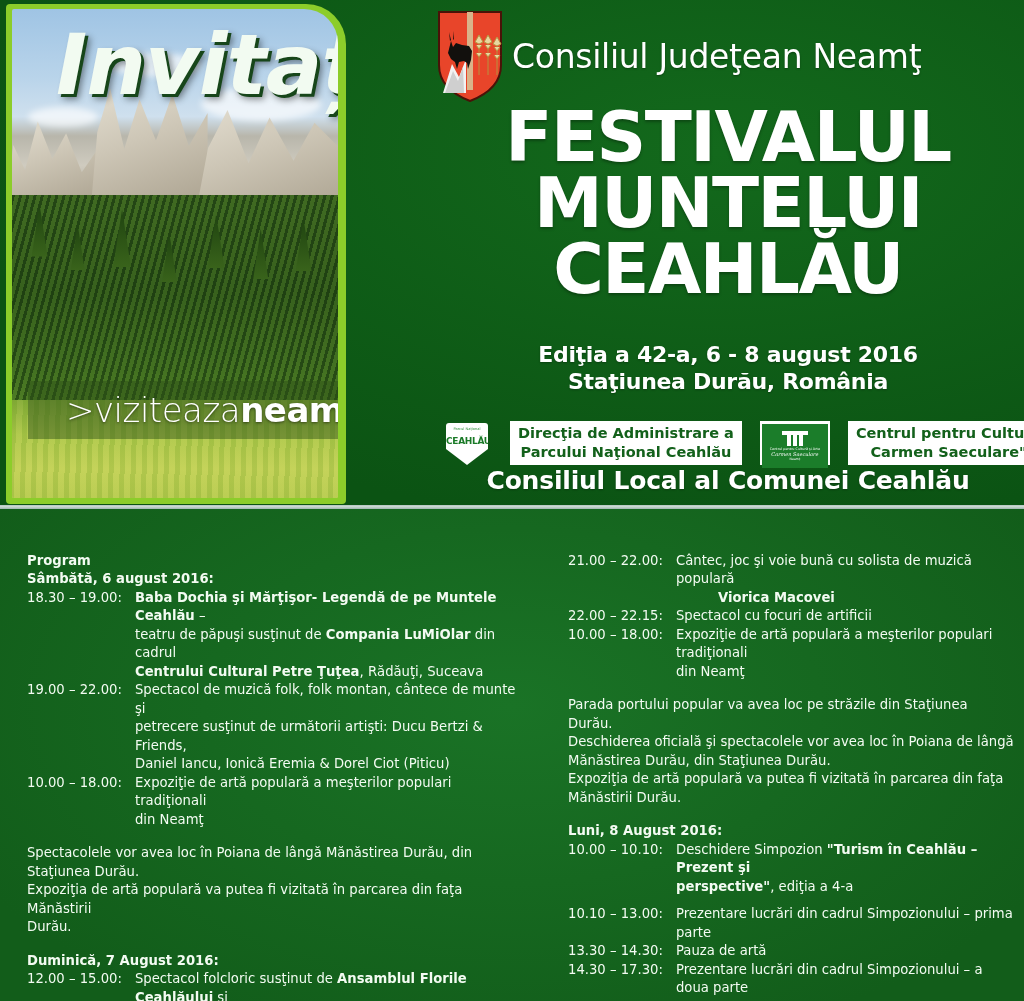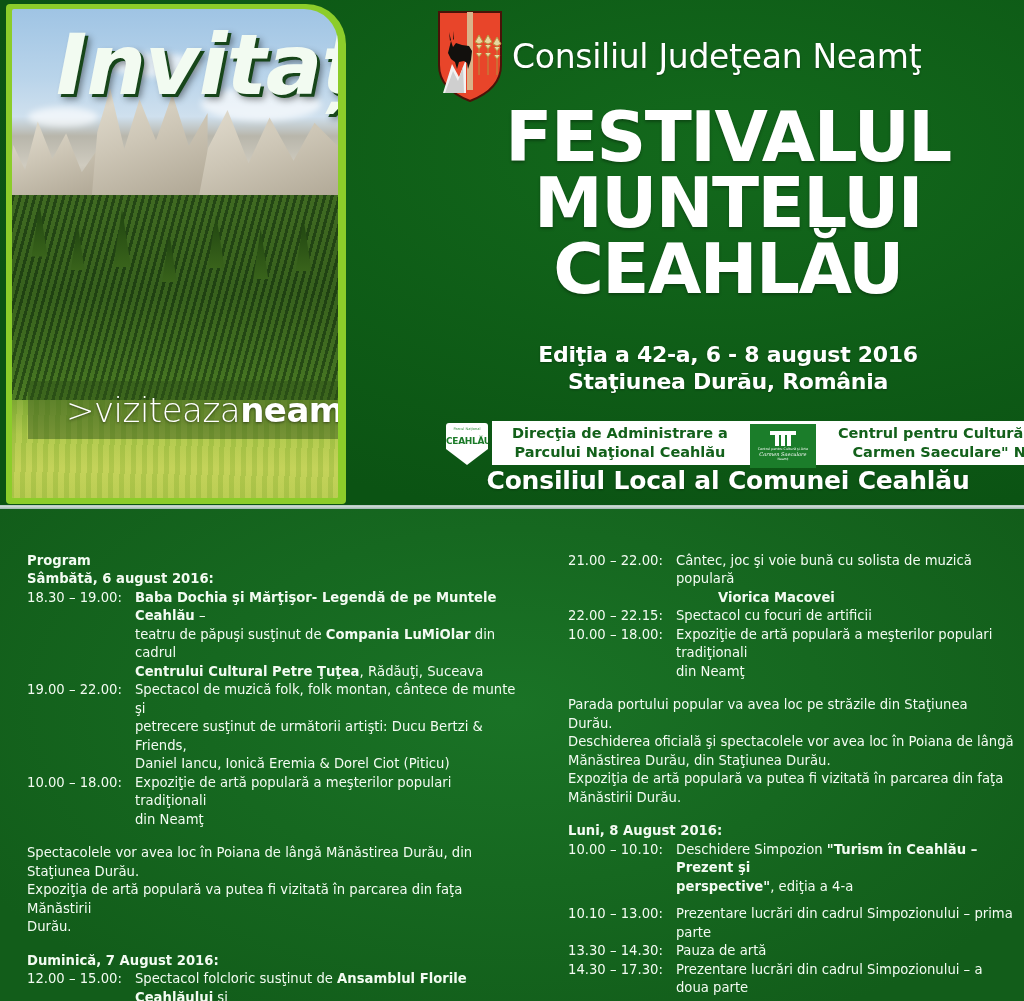--- a/index.html
+++ b/index.html
@@ -135,26 +135,26 @@
     text-shadow:0 1px 2px rgba(0,0,0,.3);
   }
   .edition span{display:block;}
   
   .sponsors{
     position:absolute; left:8px; top:418px; width:578px; height:50px;
     display:flex; align-items:stretch;
   }
   .spon-logo{ width:52px; flex:none; position:relative; }
   .spon-box{
-    flex:1; background:#ffffff; margin:3px 0;
+    flex:1; background:#ffffff; margin:3px 18px;
     display:flex; align-items:center; justify-content:center;
     text-align:center;
     color:#13611b; font-weight:bold; font-size:14.5px; line-height:1.3;
     font-family:"DejaVu Sans", sans-serif;
-    padding:0 20px;
+    padding:0 8px;
   }
   .spon-box span{display:block; white-space:nowrap;}
   .spon-logo2{ width:70px; flex:none; position:relative; background:#ffffff; margin:3px 0;}
   .local-council{
     position:absolute; left:0; top:466px; width:592px; text-align:center;
     color:#ffffff; font-weight:bold; font-size:25px;
     font-family:"DejaVu Sans", sans-serif;
     letter-spacing:-.2px;
     text-shadow:0 1px 2px rgba(0,0,0,.3);
   }

